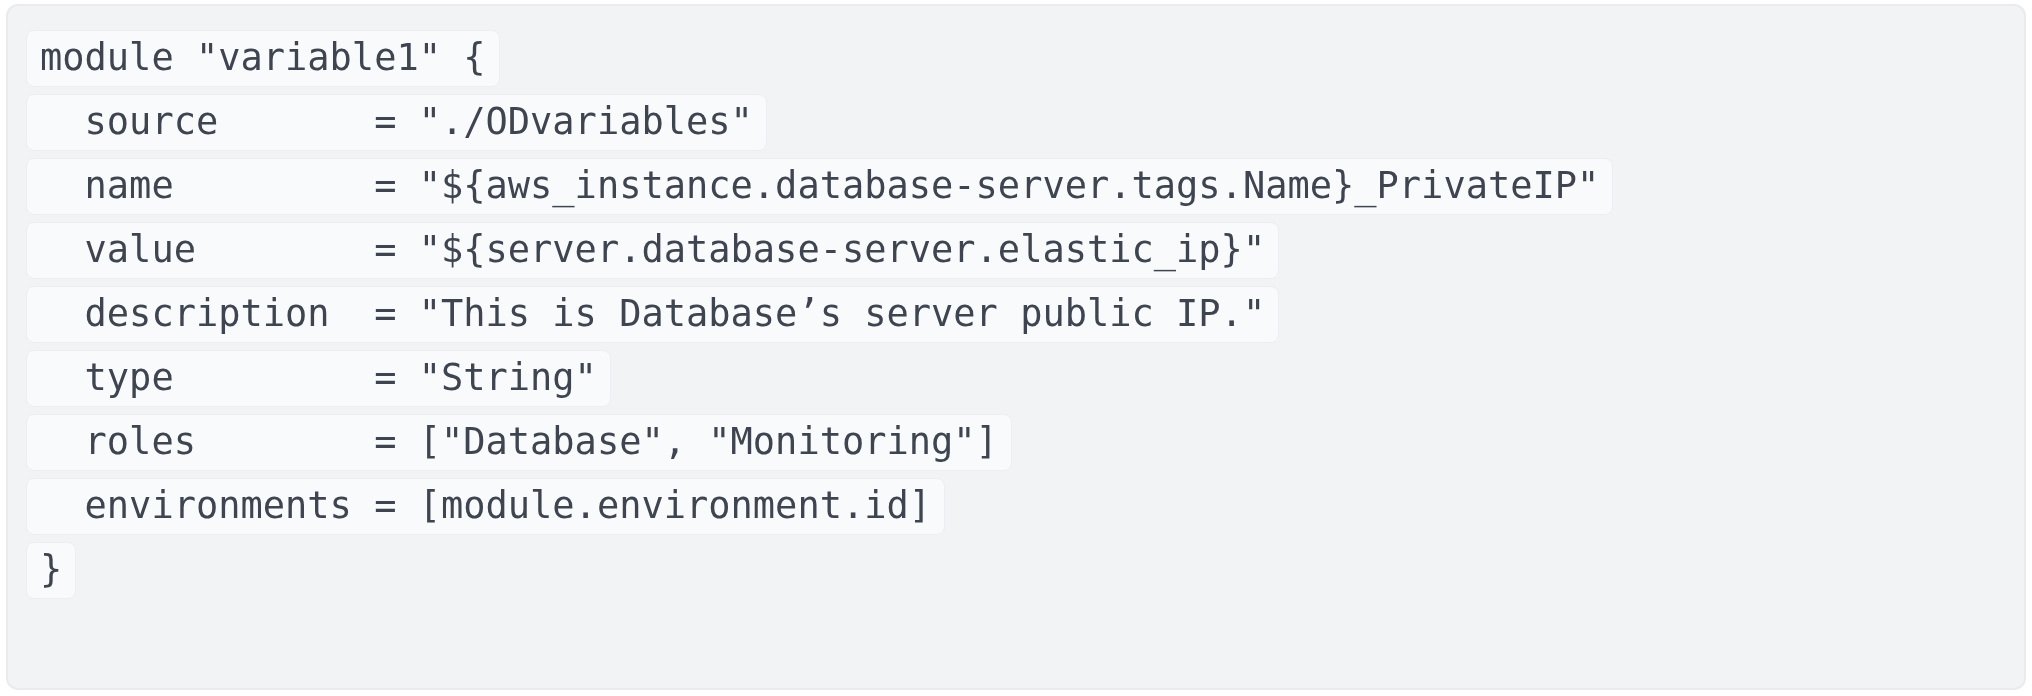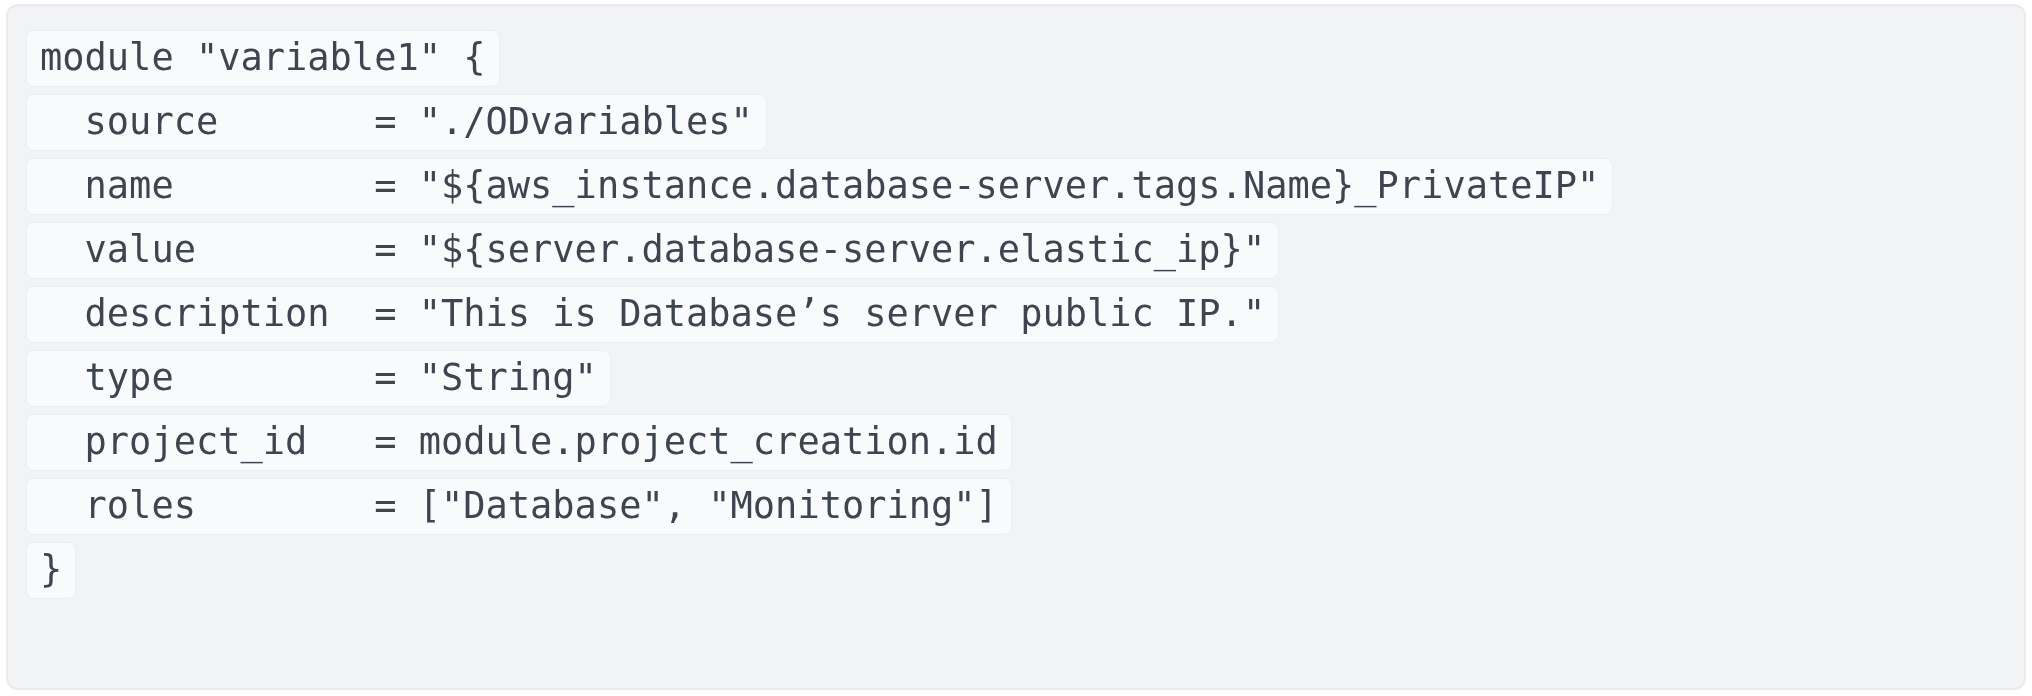--- a/index.html
+++ b/index.html
@@ -41,16 +41,16 @@
 </head>
 <body>
 
 <div class="code-container">
   <div class="code-line">module "variable1" {</div>
   <div class="code-line">  source       = "./ODvariables"</div>
   <div class="code-line">  name         = "${aws_instance.database-server.tags.Name}_PrivateIP"</div>
   <div class="code-line">  value        = "${server.database-server.elastic_ip}"</div>
   <div class="code-line">  description  = "This is Database’s server public IP."</div>
   <div class="code-line">  type         = "String"</div>
-  <div class="code-line">  project_id   = module.project_creation.id</div>
   <div class="code-line">  roles        = ["Database", "Monitoring"]</div>
+  <div class="code-line">  environments = [module.environment.id]</div>
   <div class="code-line">}</div>
 </div>
 
 </body></html>

